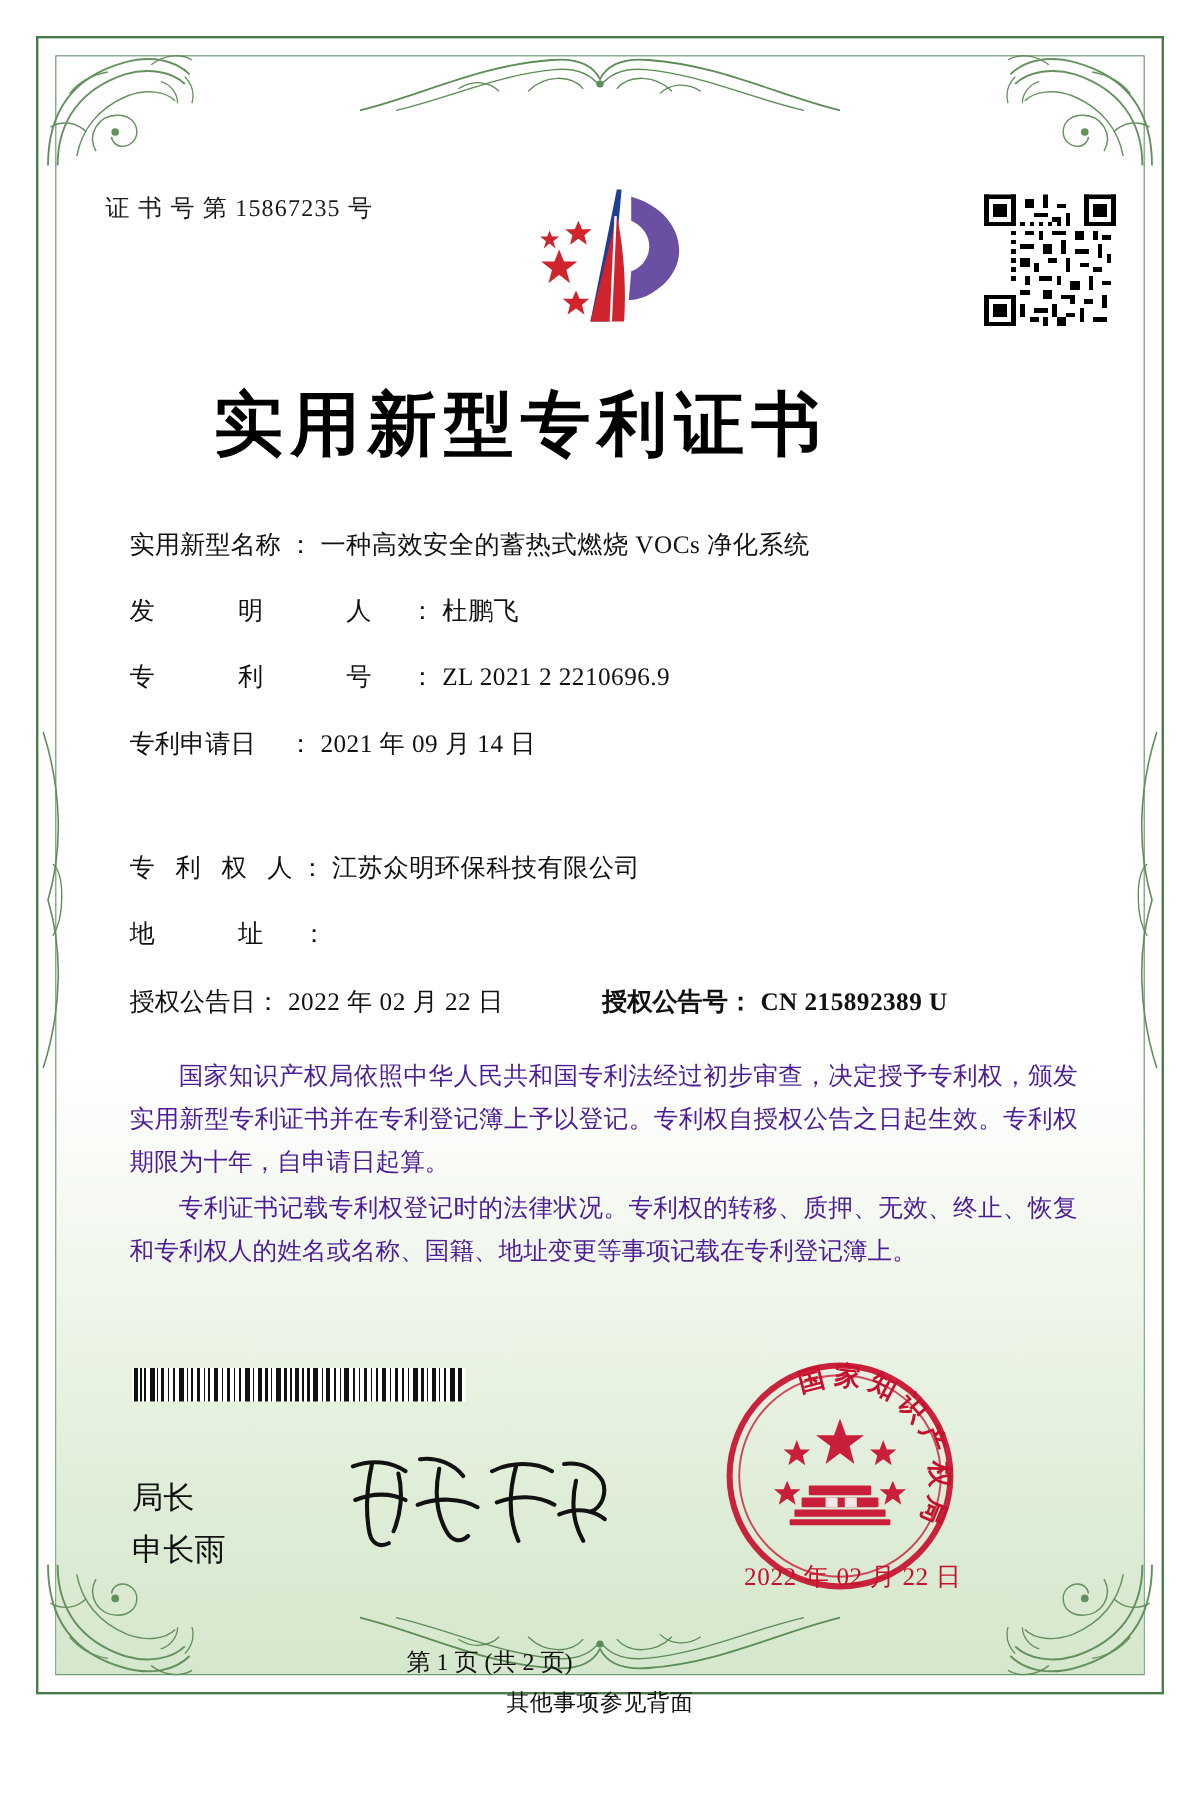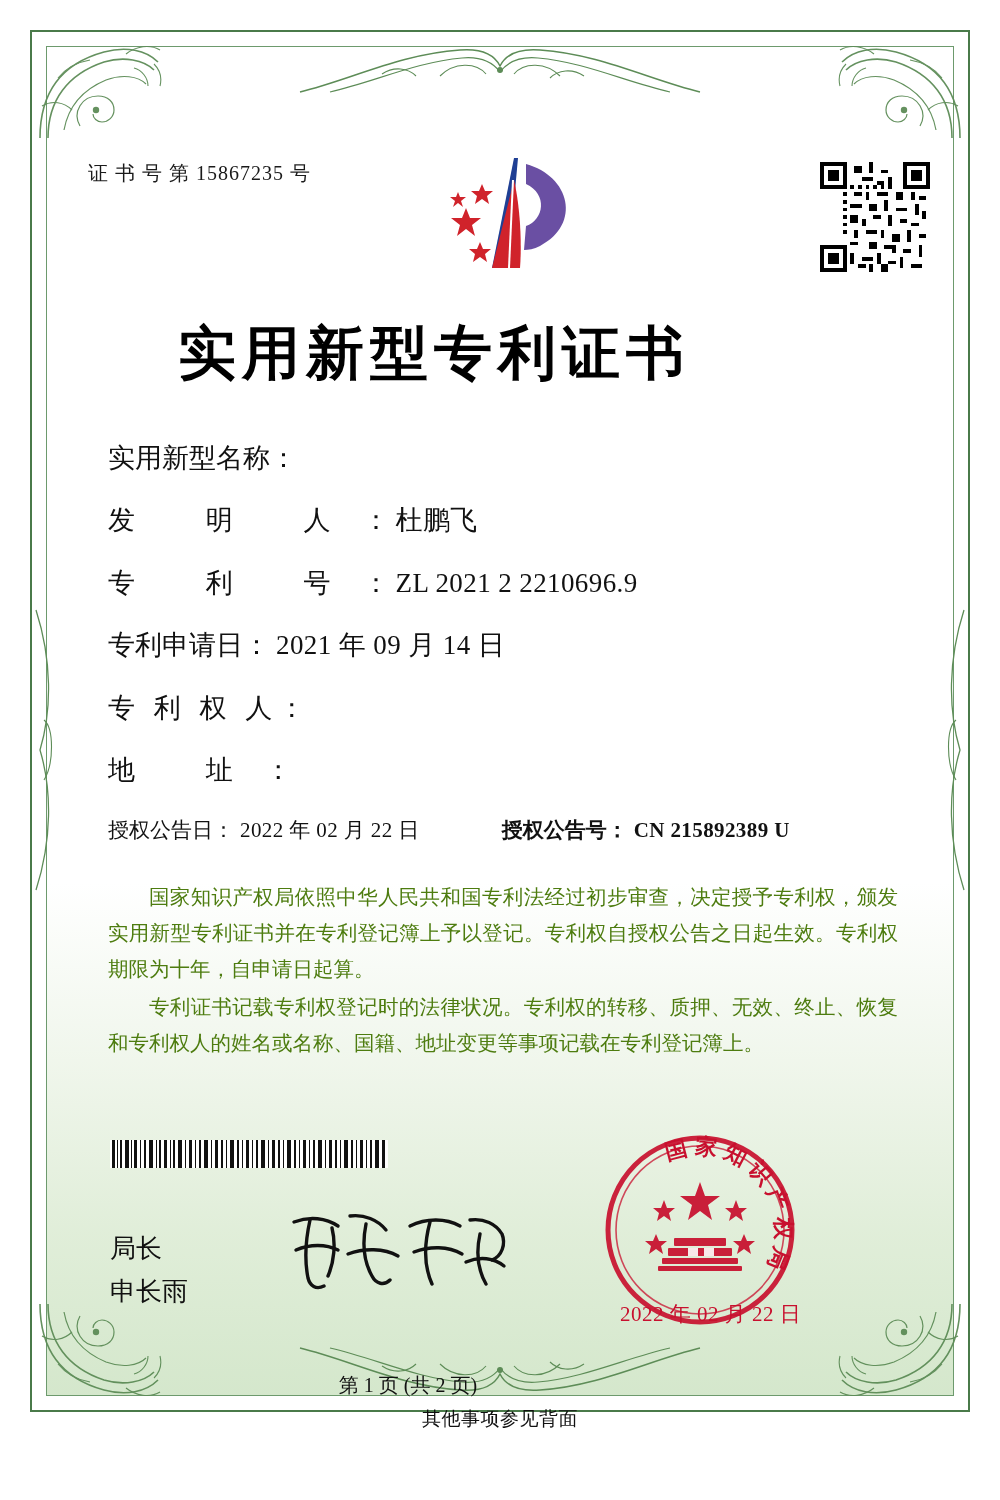--- a/index.html
+++ b/index.html
@@ -133,53 +133,53 @@
 
   
   .fields {
     position: absolute;
     left: 108px; top: 442px;
     width: 800px;
   }
   .field {
     display: flex;
     align-items: baseline;
-    font-size: 27px;
+    font-size: 21px;
     line-height: 1.2;
     margin-bottom: 30px;
     color: #111;
     white-space: nowrap;
   }
   .f-label {
     display: inline-block;
     min-width: 132px;
     letter-spacing: 0;
   }
   .f-label.sp3 { letter-spacing: 32px; }
-  .f-label.sp4 { letter-spacing: 6px; }
+  .f-label.sp4 { letter-spacing: 6px; margin-top: 48px; }
   .f-colon { margin-right: 6px; }
   .f-value { letter-spacing: .4px; }
 
   .field-row2 {
     display: flex;
     align-items: flex-start;
     font-size: 21px;
     margin-bottom: 26px;
     white-space: nowrap;
   }
   .field-row2 .grp2 { margin-left: 82px; font-weight: bold; }
 
   
   .paras {
     position: absolute;
     left: 108px; top: 880px;
     width: 790px;
     font-size: 20.5px;
     line-height: 1.75;
-    color: #4d7c0f;
+    color: #4c1d95;
     text-align: justify;
   }
   .paras p { margin: 0 0 2px 0; text-indent: 2em; }
 
   
   .barcode {
     position: absolute;
     left: 110px; top: 1140px;
     width: 278px; height: 28px;
   }
@@ -446,20 +446,21 @@
     </svg>
   </div>
 
   <div class="title">实用新型专利证书</div>
 
   <div class="fields">
 
     <div class="field">
       <span class="f-label">实用新型名称</span>
       <span class="f-colon">：</span>
+      <span class="f-value">一种高效安全的蓄热式燃烧 VOCs 净化系统</span>
     </div>
 
     <div class="field">
       <span class="f-label sp3">发 明 人</span>
       <span class="f-colon">：</span>
       <span class="f-value">杜鹏飞</span>
     </div>
 
     <div class="field">
       <span class="f-label sp3">专 利 号</span>
@@ -469,20 +470,21 @@
 
     <div class="field">
       <span class="f-label">专利申请日</span>
       <span class="f-colon">：</span>
       <span class="f-value">2021 年 09 月 14 日</span>
     </div>
 
     <div class="field">
       <span class="f-label sp4">专 利 权 人</span>
       <span class="f-colon">：</span>
+      <span class="f-value">江苏众明环保科技有限公司</span>
     </div>
 
     <div class="field">
       <span class="f-label sp3">地 址</span>
       <span class="f-colon">：</span>
     </div>
 
     <div class="field-row2">
       <span>
         <span class="f-label" style="min-width:0">授权公告日</span><span class="f-colon">：</span><span class="f-value">2022 年 02 月 22 日</span>

